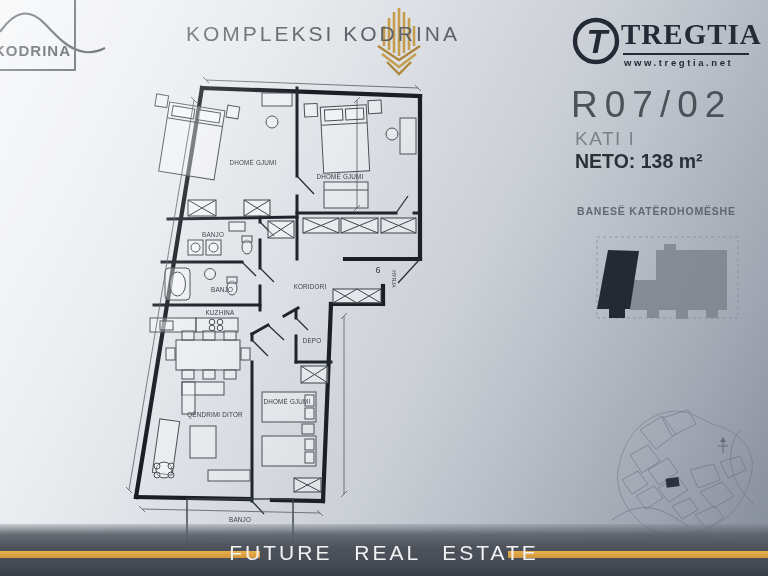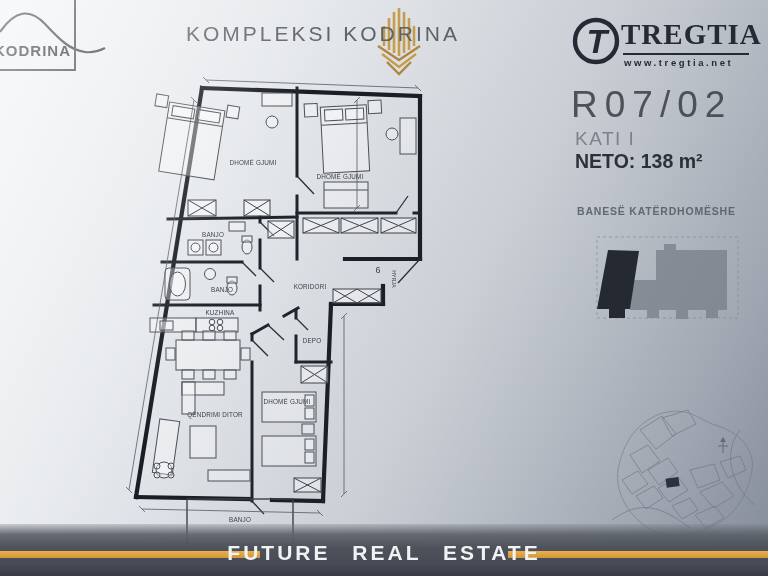--- a/index.html
+++ b/index.html
@@ -18,21 +18,21 @@
   .unit-code{left:571px;top:84px;font-size:37px;color:#4e5258;letter-spacing:7px;z-index:2;white-space:nowrap;}
   .unit-floor{left:575px;top:128px;font-size:19px;color:#82868d;letter-spacing:1.5px;z-index:2;}
   .unit-area{left:575px;top:150px;font-size:19.5px;font-weight:bold;color:#2b2f36;z-index:2;}
   .unit-type{left:577px;top:205px;font-size:10.5px;font-weight:bold;color:#666b72;letter-spacing:.8px;z-index:2;}
   
   .banner{left:0;top:524px;width:768px;height:52px;z-index:4;
           background:linear-gradient(180deg,rgba(125,130,140,.30) 0%,rgba(92,97,106,.92) 20%,#4d525b 45%,#464b55 78%,#363b44 100%);}
   .stripe{top:551px;height:7px;z-index:5;background:linear-gradient(180deg,#eab04c,#d1963a);}
   .stripe-l{left:0;width:260px;}
   .stripe-r{left:508px;width:260px;}
-  .footer-brand{left:0;top:541px;width:768px;text-align:center;font-size:21px;font-weight:bold;
+  .footer-brand{left:0;top:541px;width:768px;text-align:center;font-size:21px;font-weight:normal;
                 color:#f0f2f4;letter-spacing:3px;word-spacing:13px;z-index:5;}
   .sheen{inset:0;z-index:3;pointer-events:none;
          background:linear-gradient(115deg,rgba(255,255,255,.50) 0%,rgba(255,255,255,0) 34%,rgba(60,70,85,.08) 68%,rgba(48,58,74,.20) 100%);}
   svg text{font-family:"Liberation Sans",sans-serif;}
 </style>
 </head>
 <body>
 
 <div class="abs kodrina-box"></div>
 <div class="abs kodrina-label">KODRINA</div>

